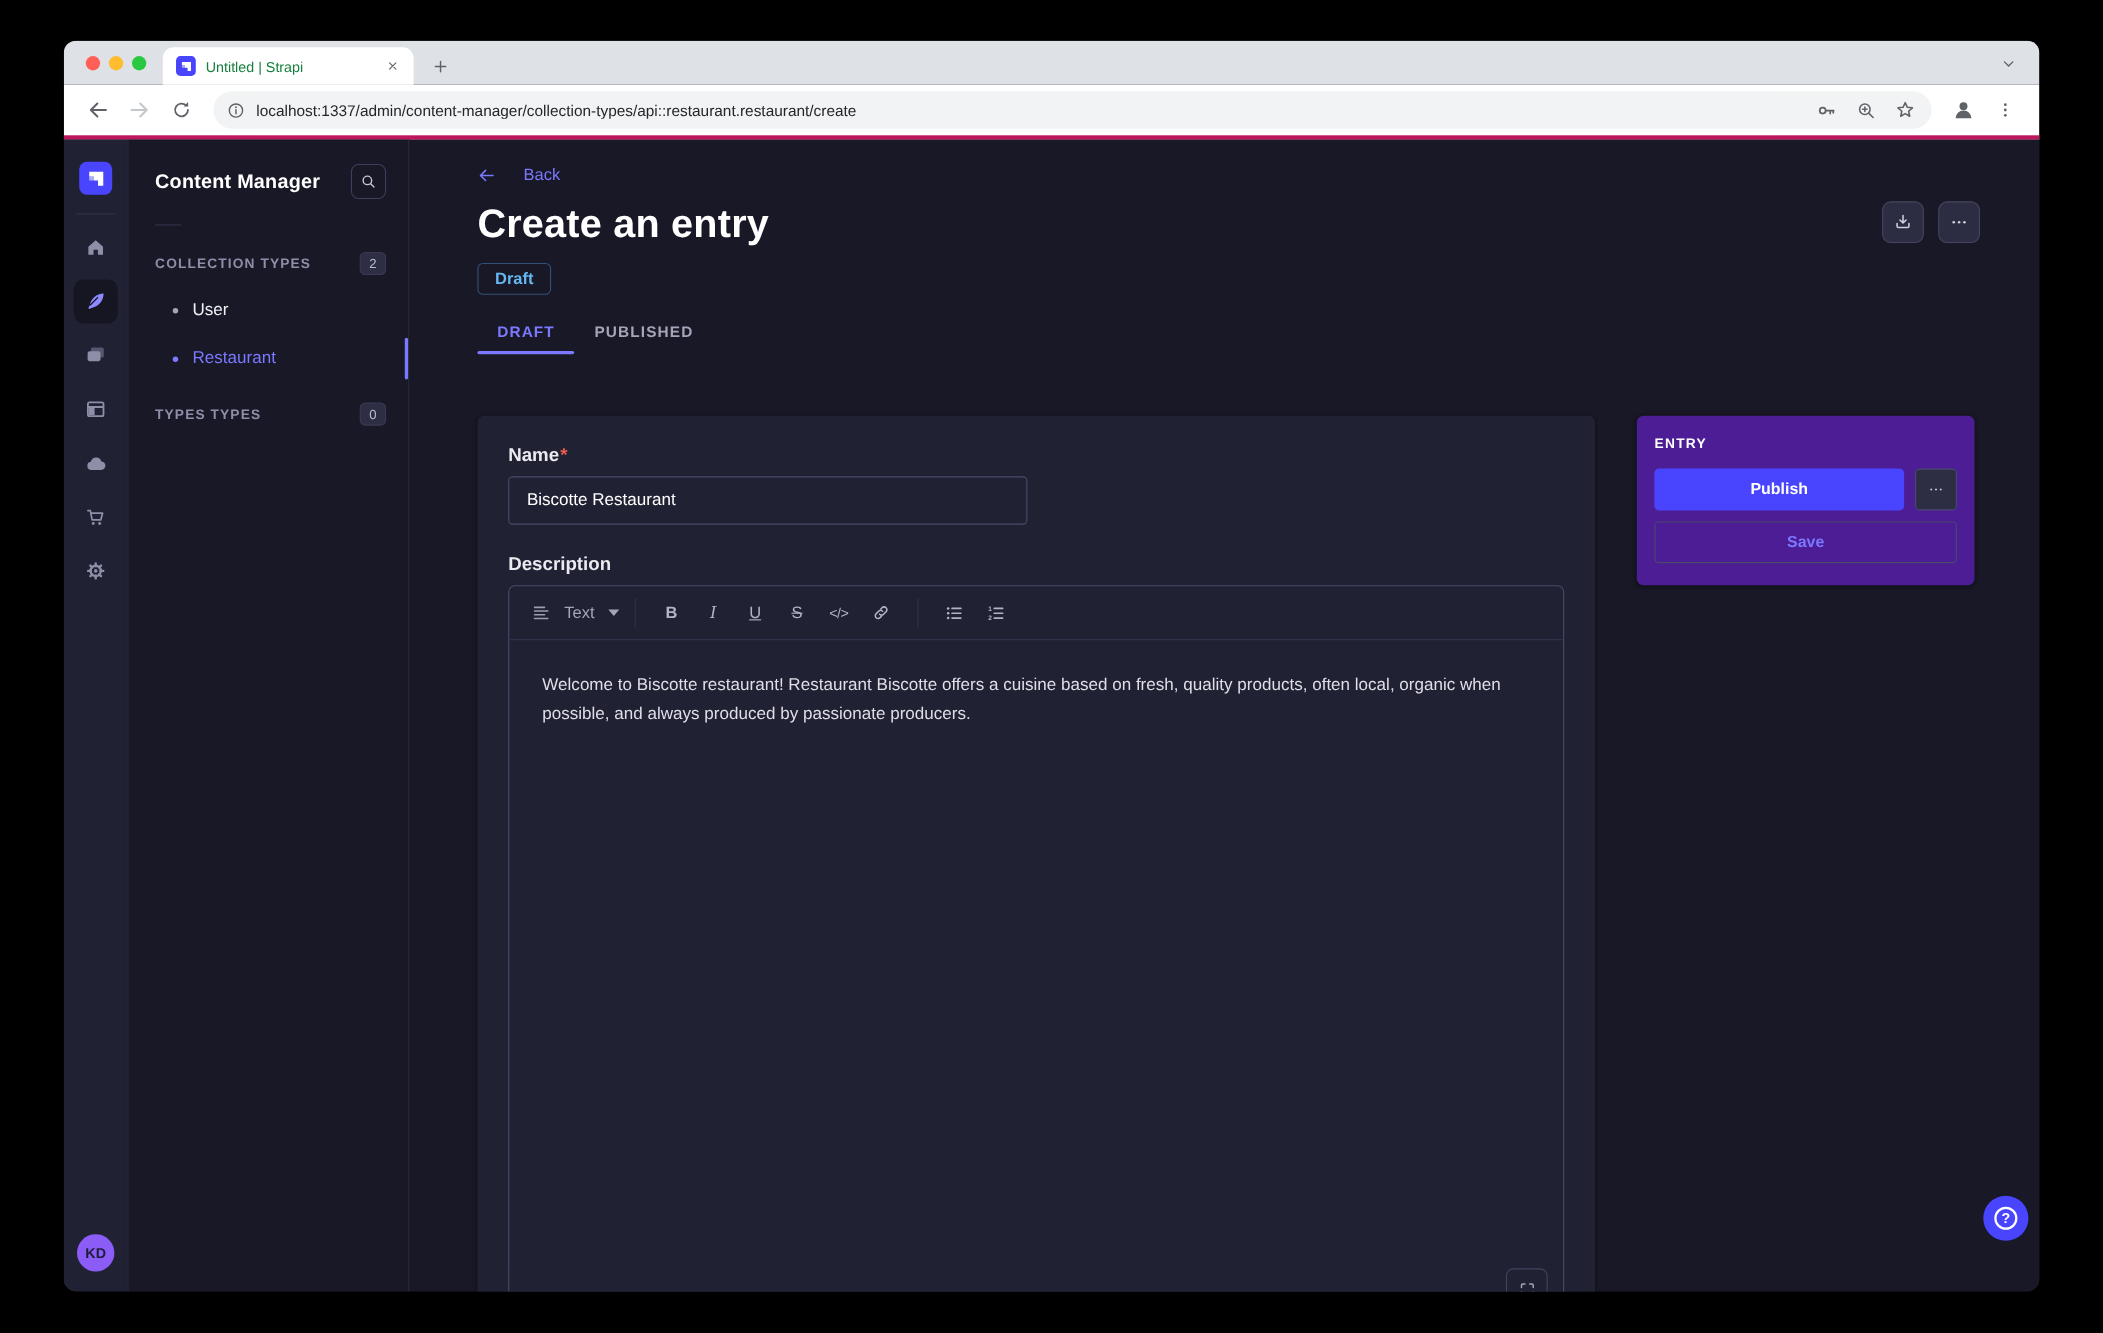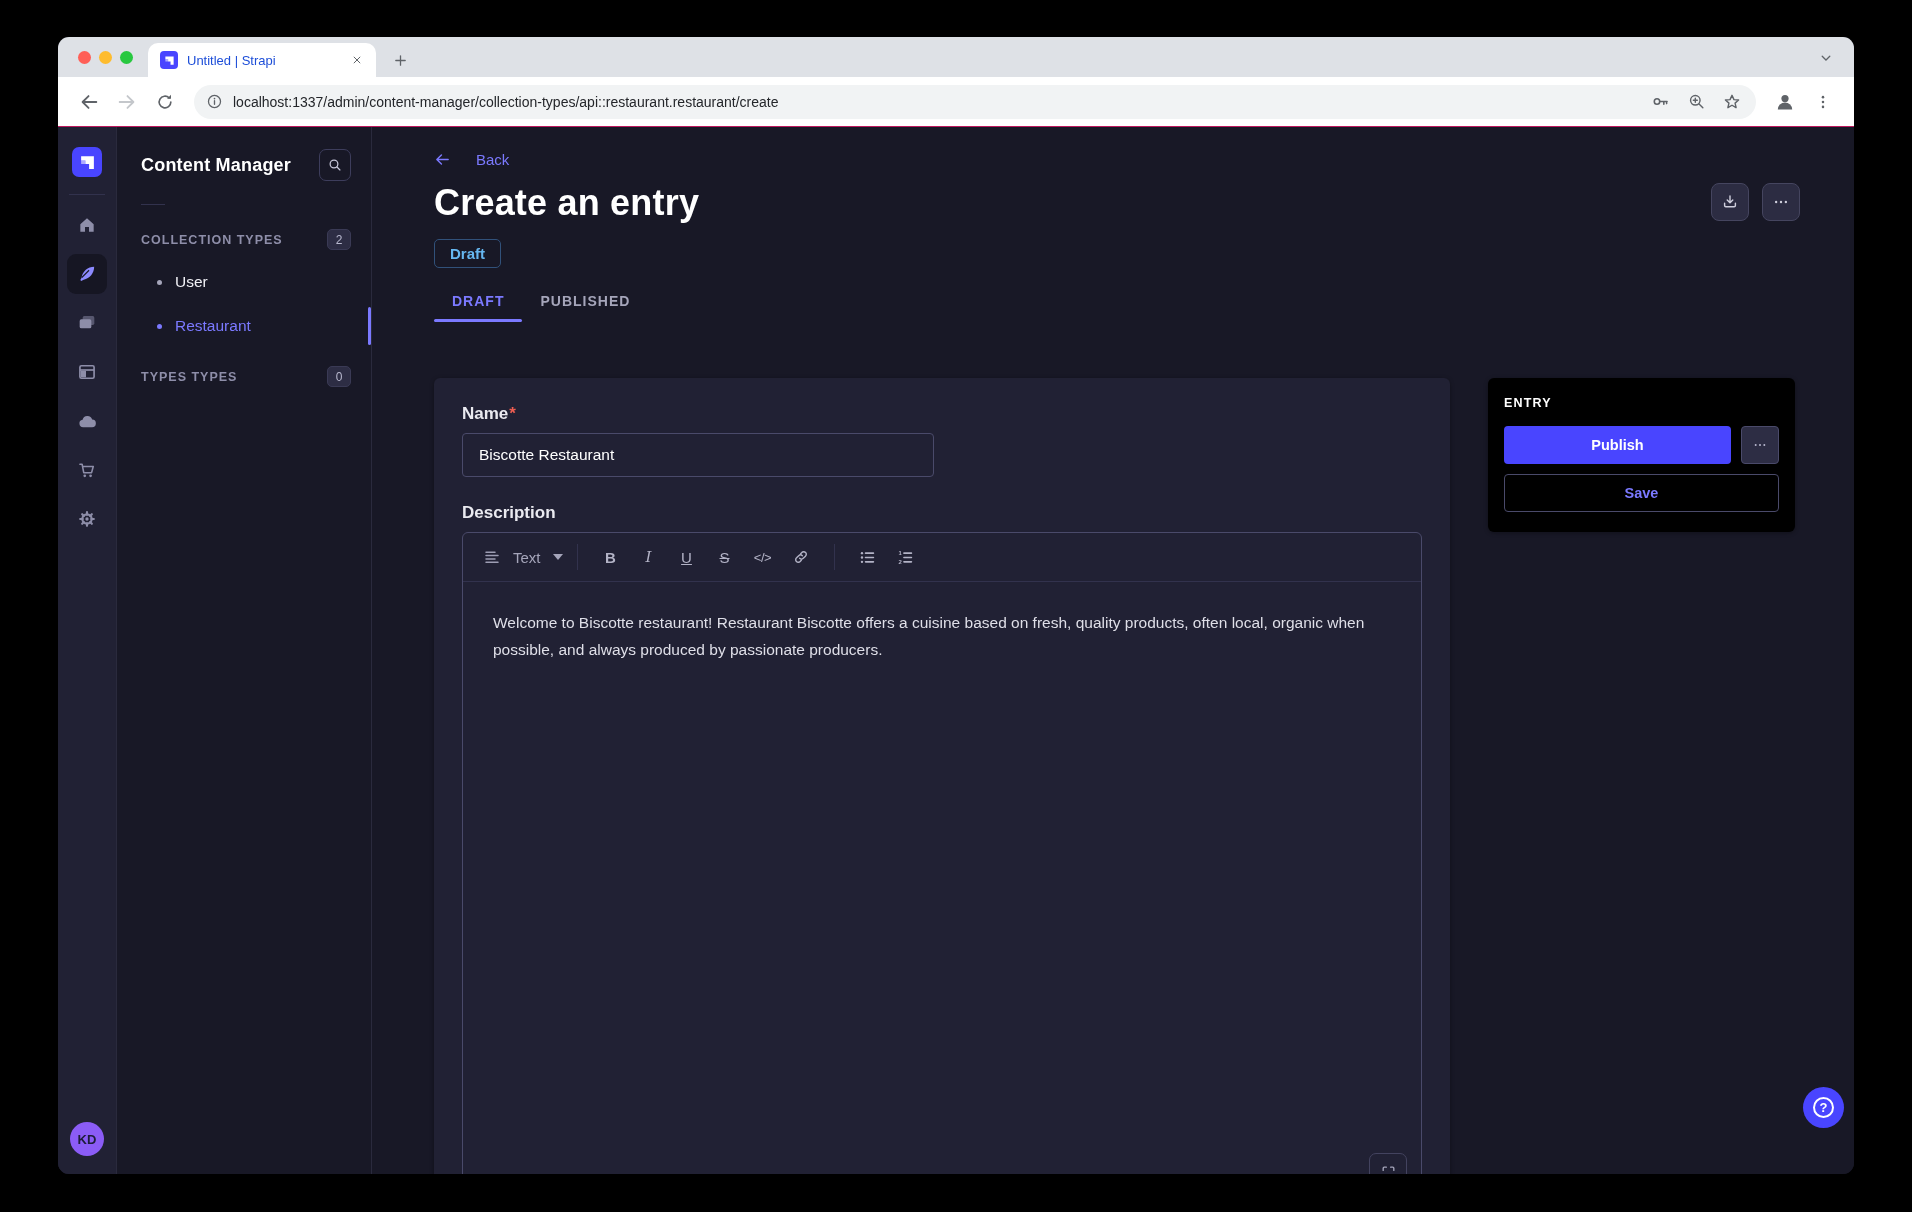--- a/index.html
+++ b/index.html
@@ -11,28 +11,28 @@
     box-shadow:0 22px 70px rgba(0,0,0,.65); }
 
   
   .tabstrip { height:40px; background:#dee1e6; display:flex; align-items:flex-end; position:relative; }
   .traffic { position:absolute; left:20px; top:14px; display:flex; gap:8px; }
   .light { width:13px; height:13px; border-radius:50%; }
   .light.red{ background:#ff5f57; } .light.yellow{ background:#febc2e; } .light.green{ background:#28c840; }
   .tab { margin-left:90px; width:228px; height:34px; background:#fff; border-radius:10px 10px 0 0;
     display:flex; align-items:center; padding:0 10px 0 12px; }
   .favicon { width:18px; height:18px; border-radius:4px; background:#4945ff; display:flex; align-items:center; justify-content:center; flex:none; }
-  .tab-title { flex:1; margin-left:9px; font-size:13px; color:#1d4ed8; white-space:nowrap; overflow:hidden; }
+  .tab-title { flex:1; margin-left:9px; font-size:13px; color:#15803d; white-space:nowrap; overflow:hidden; }
   .tab-close { width:18px; height:18px; display:flex; align-items:center; justify-content:center; color:#5f6368; }
   .newtab { width:28px; height:28px; margin:0 0 3px 10px; display:flex; align-items:center; justify-content:center; color:#5f6368; border-radius:50%; }
   .strip-spacer { flex:1; }
   .tab-chevron { width:28px; height:28px; margin:0 14px 5px 0; display:flex; align-items:center; justify-content:center; color:#5f6368; }
 
   
-  .toolbar { height:50px; background:#fff; display:flex; align-items:center; padding:0 12px; border-bottom:1px solid #be185d; }
+  .toolbar { height:50px; background:#fff; display:flex; align-items:center; padding:0 12px; border-bottom:4px solid #be185d; }
   .nav-btn { width:34px; height:34px; display:flex; align-items:center; justify-content:center; color:#5f6368; margin:0 2px; flex:none; }
   .nav-btn.disabled { color:#c4c7cb; }
   .omnibox { flex:1; height:34px; margin:0 10px; background:#f1f3f4; border-radius:17px;
     display:flex; align-items:center; padding:0 14px 0 12px; min-width:0; }
   .omni-info { color:#5f6368; display:flex; margin-right:10px; flex:none; }
   .omni-url { flex:1; font-size:14px; color:#24262a; white-space:nowrap; overflow:hidden; }
   .omni-ic { color:#5f6368; display:flex; margin-left:16px; flex:none; }
   .chrome-right { display:flex; align-items:center; }
 
   
@@ -99,21 +99,21 @@
   .ed-btn.bold { font-weight:800; }
   .ed-btn.italic { font-family:"DejaVu Serif","Liberation Serif",serif; font-style:italic; }
   .ed-btn.underline { text-decoration:underline; }
   .ed-btn.strike { text-decoration:line-through; }
   .ed-btn.code { font-size:13px; letter-spacing:-.5px; }
   .ed-content { padding:27px 30px; font-size:15.5px; line-height:27px; color:#dfdfe8; }
   .expand-btn { position:absolute; right:14px; bottom:12px; width:38px; height:38px; border-radius:7px;
     border:1px solid #43435f; display:flex; align-items:center; justify-content:center; color:#a5a5ba; }
 
   
-  .entry-card { width:307px; background:#000000; border-radius:6px; padding:18px 16px 20px; box-shadow:0 1px 4px rgba(3,3,5,.35); }
+  .entry-card { width:307px; background:#4c1d95; border-radius:6px; padding:18px 16px 20px; box-shadow:0 1px 4px rgba(3,3,5,.35); }
   .entry-title { font-size:12.5px; font-weight:700; letter-spacing:1.2px; color:#fff; }
   .entry-row { margin-top:16px; display:flex; gap:10px; }
   .btn-publish { flex:1; height:38px; border:none; border-radius:4px; background:#4945ff; color:#fff;
     font-size:14.5px; font-weight:600; font-family:inherit; }
   .btn-more { width:38px; height:38px; border-radius:4px; background:#2d2d44; border:1px solid #4a4a6a;
     display:flex; align-items:center; justify-content:center; color:#b8b8ce; }
   .btn-save { margin-top:10px; width:100%; height:38px; border-radius:4px; background:transparent; border:1px solid #4a4a6a;
     color:#7b79ff; font-size:14.5px; font-weight:600; font-family:inherit; }
 
   

